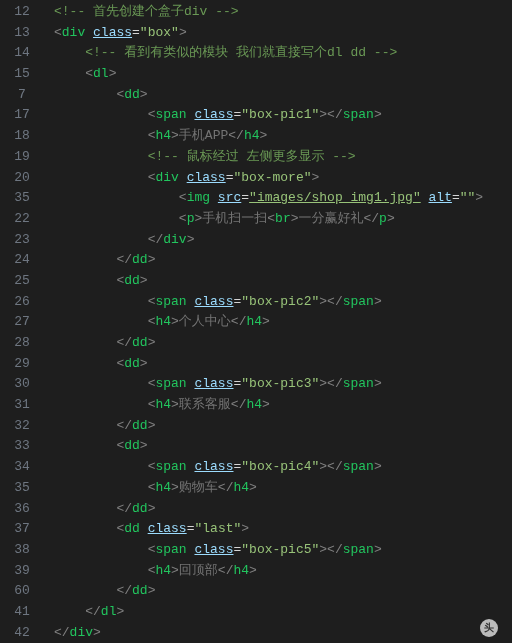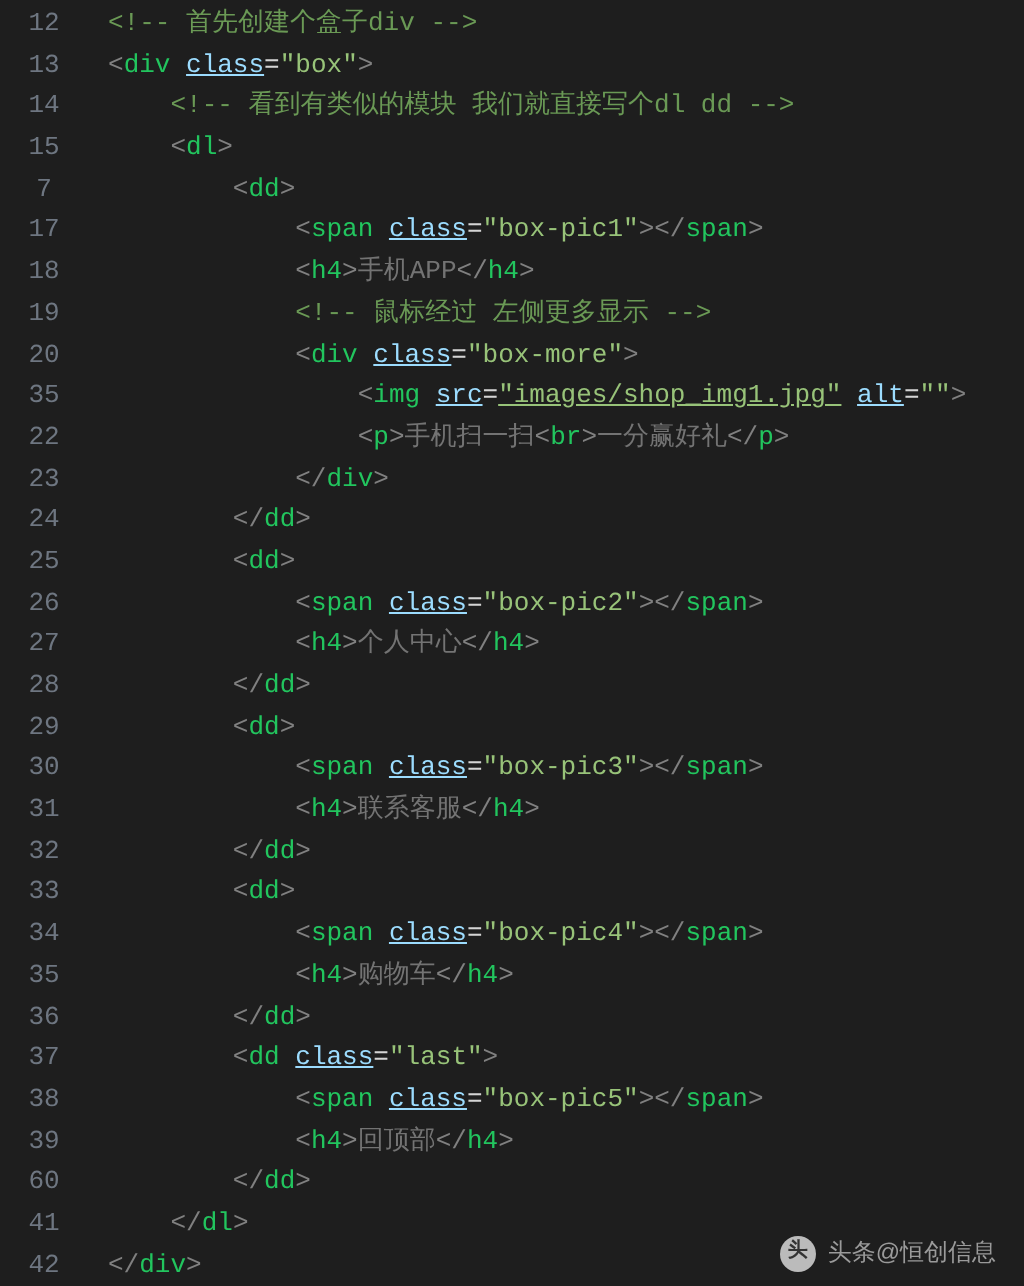--- a/index.html
+++ b/index.html
@@ -95,16 +95,13 @@
       <div>39</div>
       <div>60</div>
       <div>41</div>
       <div>42</div>
     </div>
   <div class="code" id="code"><div class="ln"><span class="cm">&lt;!-- 首先创建个盒子div --&gt;</span></div><div class="ln"><span class="tg">&lt;</span><span class="el">div</span><span class="tx"> </span><span class="at">class</span><span class="eq">=</span><span class="st">"box"</span><span class="tg">&gt;</span></div><div class="ln"><span class="tx">    </span><span class="cm">&lt;!-- 看到有类似的模块 我们就直接写个dl dd --&gt;</span></div><div class="ln"><span class="tx">    </span><span class="tg">&lt;</span><span class="el">dl</span><span class="tg">&gt;</span></div><div class="ln"><span class="tx">        </span><span class="tg">&lt;</span><span class="el">dd</span><span class="tg">&gt;</span></div><div class="ln"><span class="tx">            </span><span class="tg">&lt;</span><span class="el">span</span><span class="tx"> </span><span class="at">class</span><span class="eq">=</span><span class="st">"box-pic1"</span><span class="tg">&gt;&lt;/</span><span class="el">span</span><span class="tg">&gt;</span></div><div class="ln"><span class="tx">            </span><span class="tg">&lt;</span><span class="el">h4</span><span class="tg">&gt;</span><span class="tx">手机APP</span><span class="tg">&lt;/</span><span class="el">h4</span><span class="tg">&gt;</span></div><div class="ln"><span class="tx">            </span><span class="cm">&lt;!-- 鼠标经过 左侧更多显示 --&gt;</span></div><div class="ln"><span class="tx">            </span><span class="tg">&lt;</span><span class="el">div</span><span class="tx"> </span><span class="at">class</span><span class="eq">=</span><span class="st">"box-more"</span><span class="tg">&gt;</span></div><div class="ln"><span class="tx">                </span><span class="tg">&lt;</span><span class="el">img</span><span class="tx"> </span><span class="at">src</span><span class="eq">=</span><span class="stu">"images/shop_img1.jpg"</span><span class="tx"> </span><span class="at">alt</span><span class="eq">=</span><span class="st">""</span><span class="tg">&gt;</span></div><div class="ln"><span class="tx">                </span><span class="tg">&lt;</span><span class="el">p</span><span class="tg">&gt;</span><span class="tx">手机扫一扫</span><span class="tg">&lt;</span><span class="el">br</span><span class="tg">&gt;</span><span class="tx">一分赢好礼</span><span class="tg">&lt;/</span><span class="el">p</span><span class="tg">&gt;</span></div><div class="ln"><span class="tx">            </span><span class="tg">&lt;/</span><span class="el">div</span><span class="tg">&gt;</span></div><div class="ln"><span class="tx">        </span><span class="tg">&lt;/</span><span class="el">dd</span><span class="tg">&gt;</span></div><div class="ln"><span class="tx">        </span><span class="tg">&lt;</span><span class="el">dd</span><span class="tg">&gt;</span></div><div class="ln"><span class="tx">            </span><span class="tg">&lt;</span><span class="el">span</span><span class="tx"> </span><span class="at">class</span><span class="eq">=</span><span class="st">"box-pic2"</span><span class="tg">&gt;&lt;/</span><span class="el">span</span><span class="tg">&gt;</span></div><div class="ln"><span class="tx">            </span><span class="tg">&lt;</span><span class="el">h4</span><span class="tg">&gt;</span><span class="tx">个人中心</span><span class="tg">&lt;/</span><span class="el">h4</span><span class="tg">&gt;</span></div><div class="ln"><span class="tx">        </span><span class="tg">&lt;/</span><span class="el">dd</span><span class="tg">&gt;</span></div><div class="ln"><span class="tx">        </span><span class="tg">&lt;</span><span class="el">dd</span><span class="tg">&gt;</span></div><div class="ln"><span class="tx">            </span><span class="tg">&lt;</span><span class="el">span</span><span class="tx"> </span><span class="at">class</span><span class="eq">=</span><span class="st">"box-pic3"</span><span class="tg">&gt;&lt;/</span><span class="el">span</span><span class="tg">&gt;</span></div><div class="ln"><span class="tx">            </span><span class="tg">&lt;</span><span class="el">h4</span><span class="tg">&gt;</span><span class="tx">联系客服</span><span class="tg">&lt;/</span><span class="el">h4</span><span class="tg">&gt;</span></div><div class="ln"><span class="tx">        </span><span class="tg">&lt;/</span><span class="el">dd</span><span class="tg">&gt;</span></div><div class="ln"><span class="tx">        </span><span class="tg">&lt;</span><span class="el">dd</span><span class="tg">&gt;</span></div><div class="ln"><span class="tx">            </span><span class="tg">&lt;</span><span class="el">span</span><span class="tx"> </span><span class="at">class</span><span class="eq">=</span><span class="st">"box-pic4"</span><span class="tg">&gt;&lt;/</span><span class="el">span</span><span class="tg">&gt;</span></div><div class="ln"><span class="tx">            </span><span class="tg">&lt;</span><span class="el">h4</span><span class="tg">&gt;</span><span class="tx">购物车</span><span class="tg">&lt;/</span><span class="el">h4</span><span class="tg">&gt;</span></div><div class="ln"><span class="tx">        </span><span class="tg">&lt;/</span><span class="el">dd</span><span class="tg">&gt;</span></div><div class="ln"><span class="tx">        </span><span class="tg">&lt;</span><span class="el">dd</span><span class="tx"> </span><span class="at">class</span><span class="eq">=</span><span class="st">"last"</span><span class="tg">&gt;</span></div><div class="ln"><span class="tx">            </span><span class="tg">&lt;</span><span class="el">span</span><span class="tx"> </span><span class="at">class</span><span class="eq">=</span><span class="st">"box-pic5"</span><span class="tg">&gt;&lt;/</span><span class="el">span</span><span class="tg">&gt;</span></div><div class="ln"><span class="tx">            </span><span class="tg">&lt;</span><span class="el">h4</span><span class="tg">&gt;</span><span class="tx">回顶部</span><span class="tg">&lt;/</span><span class="el">h4</span><span class="tg">&gt;</span></div><div class="ln"><span class="tx">        </span><span class="tg">&lt;/</span><span class="el">dd</span><span class="tg">&gt;</span></div><div class="ln"><span class="tx">    </span><span class="tg">&lt;/</span><span class="el">dl</span><span class="tg">&gt;</span></div><div class="ln"><span class="tg">&lt;/</span><span class="el">div</span><span class="tg">&gt;</span></div></div>
 </div>
 
 <div class="footer">
   <span class="logo">头</span>
-  <span>
-    <span>头条</span><span>@</span><span>恒创信息</span>
-  </span>
 </div>
 
 </body></html>

